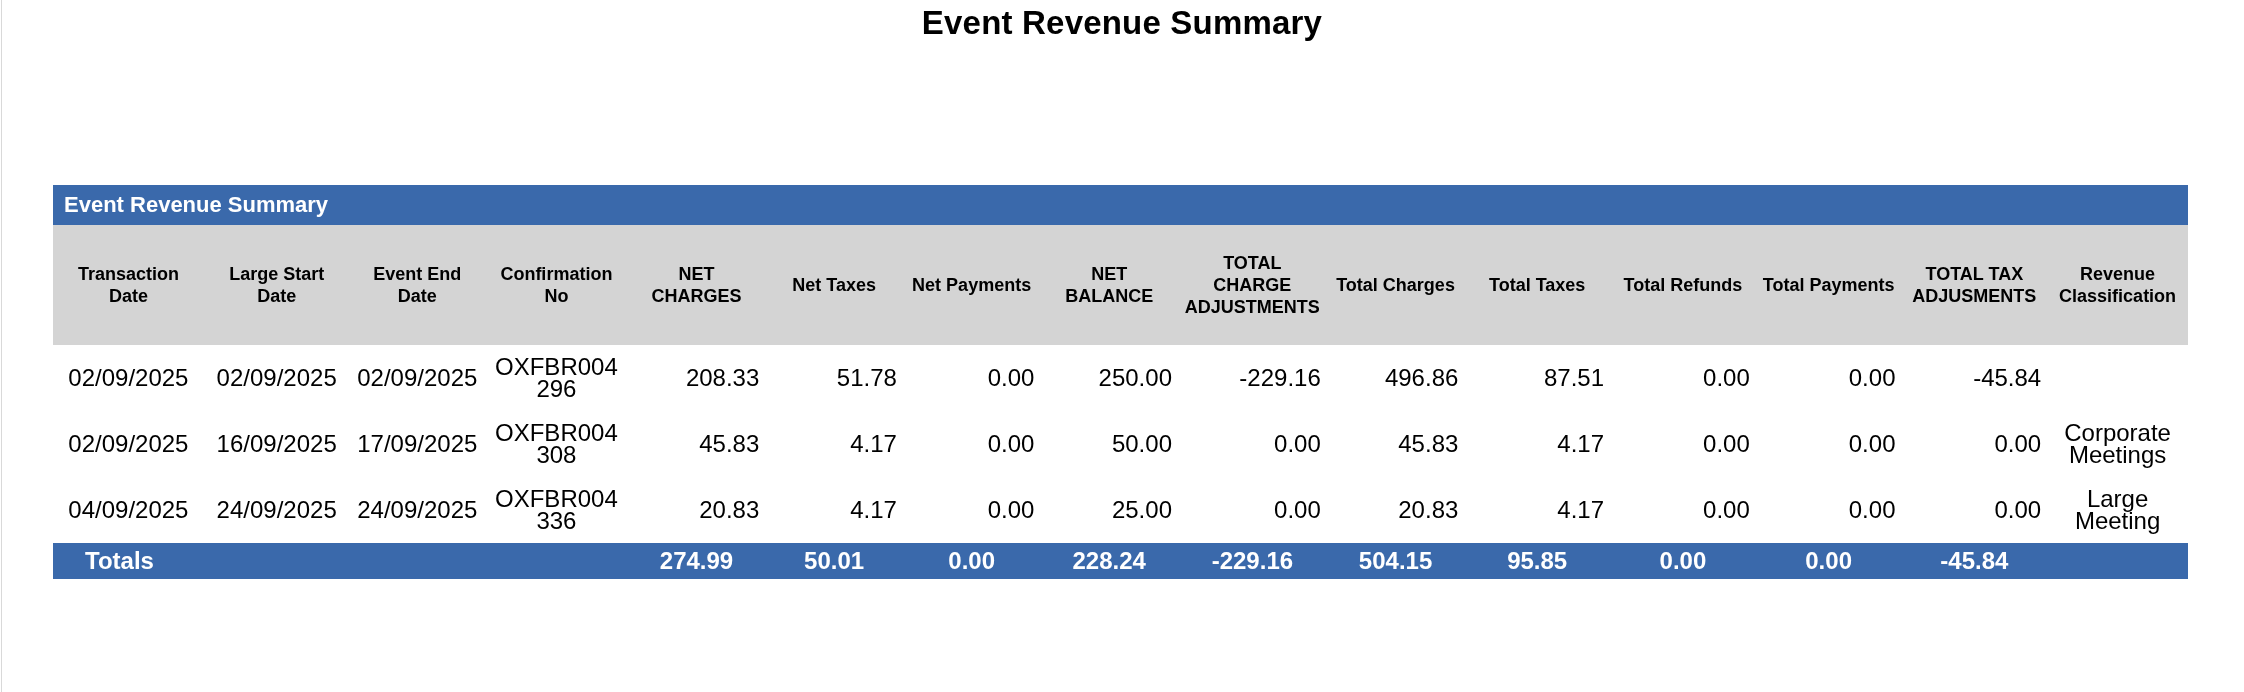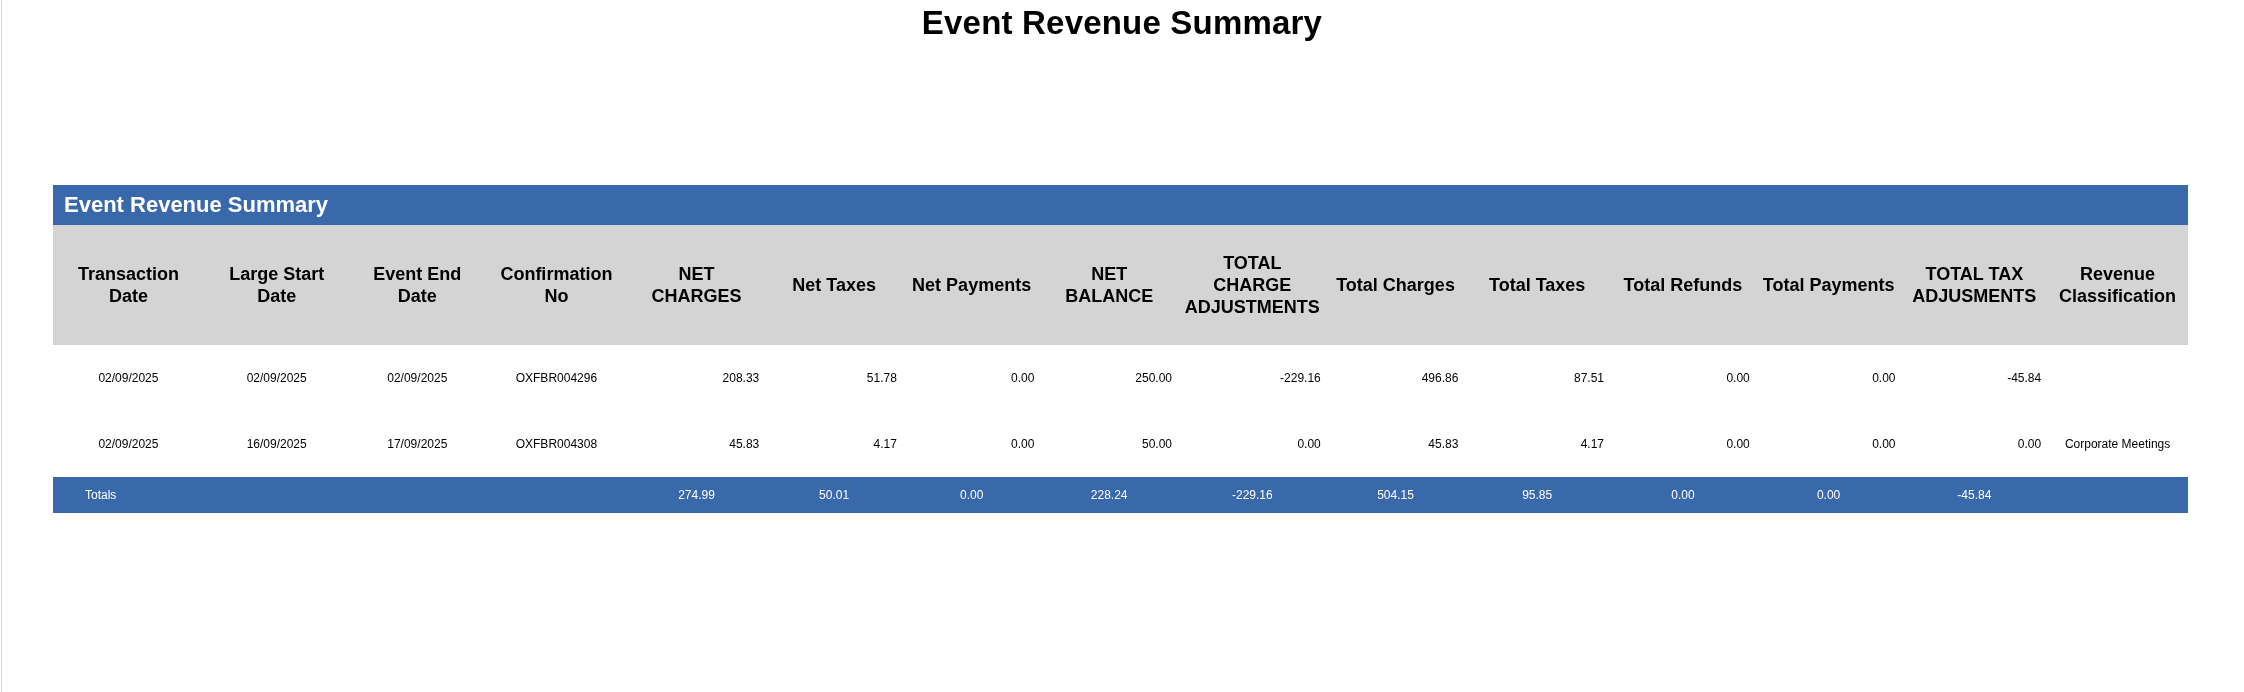--- a/index.html
+++ b/index.html
@@ -57,36 +57,36 @@
     font-weight: bold;
     text-align: center;
     vertical-align: middle;
     padding: 9px 6px;
     line-height: 22px;
     height: 120px;
     box-sizing: border-box;
     border: none;
   }
   table.report tbody td {
-    font-size: 12px;
+    font-size: 24px;
     text-align: center;
     vertical-align: middle;
     padding: 9px 6px;
     line-height: 22px;
     height: 66px;
     box-sizing: border-box;
     background: #ffffff;
   }
   table.report tbody td.num {
     text-align: right;
   }
   .totals-row td {
     background: #3a69ab !important;
     color: #ffffff;
-    font-weight: normal;
+    font-weight: bold;
     font-size: 18px;
     height: 36px !important;
     padding: 5px 0 !important;
     text-align: center;
     vertical-align: middle;
   }
   .totals-row td.label {
     text-align: left;
     padding-left: 32px !important;
   }
@@ -170,20 +170,37 @@
         <td class="num">0.00</td>
         <td class="num">50.00</td>
         <td class="num">0.00</td>
         <td class="num">45.83</td>
         <td class="num">4.17</td>
         <td class="num">0.00</td>
         <td class="num">0.00</td>
         <td class="num">0.00</td>
         <td class="wrapword">Corporate Meetings</td>
       </tr>
+      <tr>
+        <td>04/09/2025</td>
+        <td>24/09/2025</td>
+        <td>24/09/2025</td>
+        <td class="wrapword">OXFBR004336</td>
+        <td class="num">20.83</td>
+        <td class="num">4.17</td>
+        <td class="num">0.00</td>
+        <td class="num">25.00</td>
+        <td class="num">0.00</td>
+        <td class="num">20.83</td>
+        <td class="num">4.17</td>
+        <td class="num">0.00</td>
+        <td class="num">0.00</td>
+        <td class="num">0.00</td>
+        <td class="wrapword">Large Meeting</td>
+      </tr>
       <tr class="totals-row">
         <td class="label">Totals</td>
         <td></td>
         <td></td>
         <td></td>
         <td>274.99</td>
         <td>50.01</td>
         <td>0.00</td>
         <td>228.24</td>
         <td>-229.16</td>

